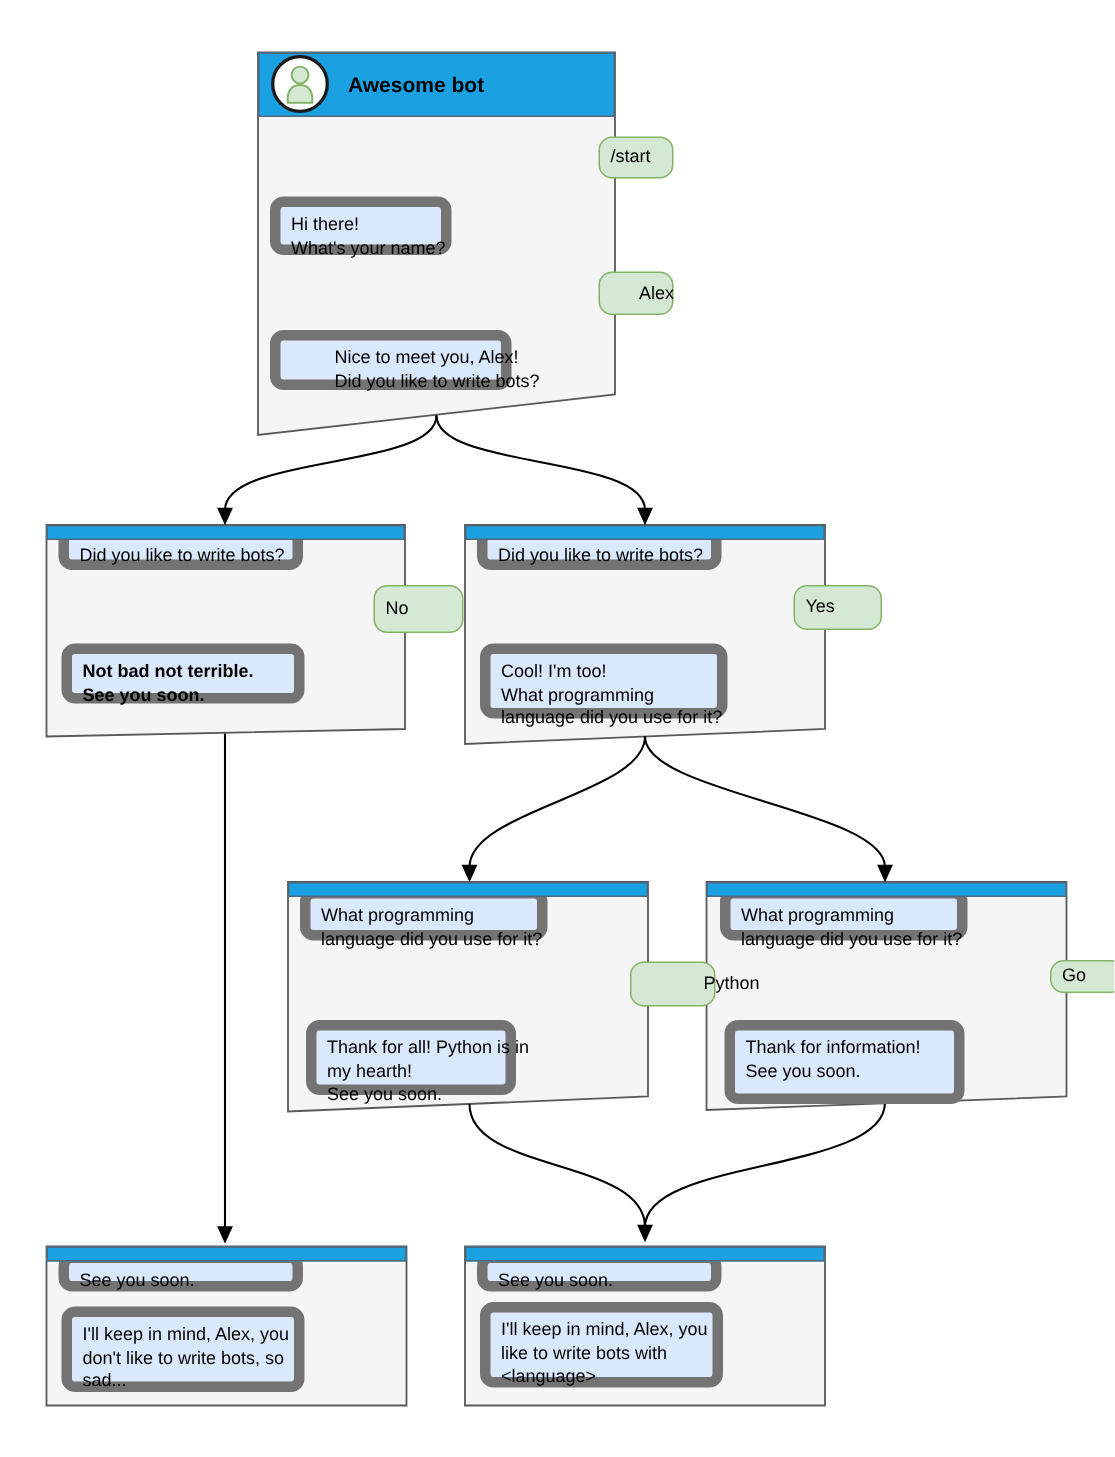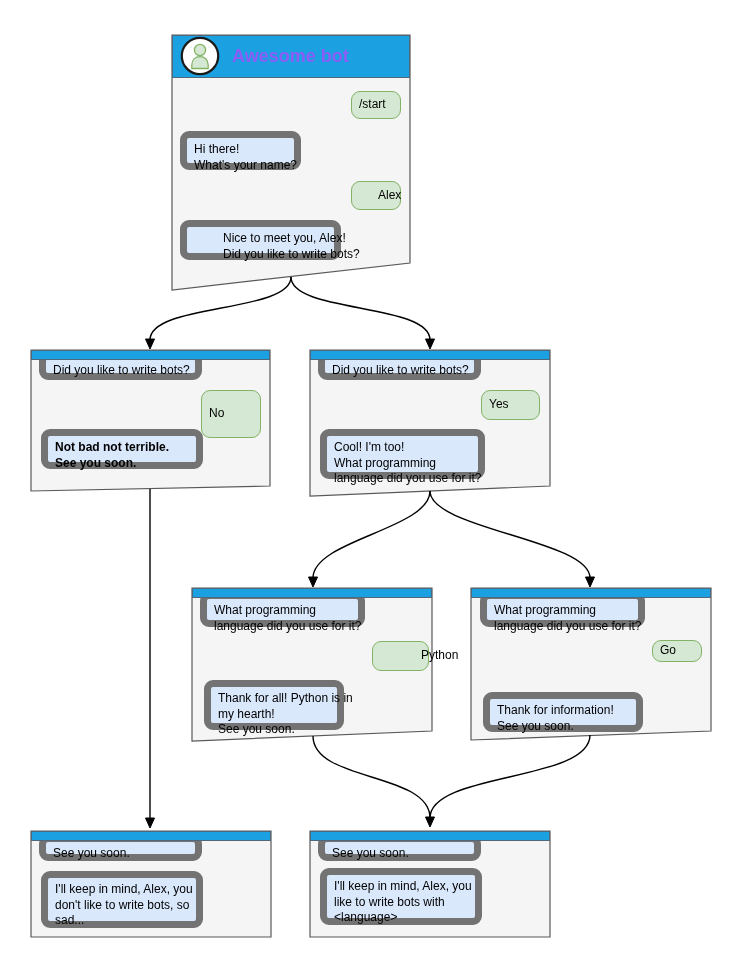--- a/index.html
+++ b/index.html
@@ -7,23 +7,23 @@
           font-family:"Liberation Sans",sans-serif;}
   svg.bg{position:absolute;left:0;top:0;z-index:0;}
   .winbody{fill:#f5f5f5;stroke:#595959;stroke-width:1.2;}
   .edge{fill:none;stroke:#000000;stroke-width:1.4;}
   .ahead{fill:#000000;stroke:#000000;}
   .win{position:absolute;z-index:1;}
   .hdr{position:absolute;background:#1ba1e2;border:1px solid #50687a;box-sizing:border-box;z-index:3;}
   .bub{position:absolute;box-sizing:border-box;border-radius:9px;z-index:2;color:#000;
        font-size:12px;line-height:15.5px;white-space:pre;padding:4px 7px;overflow:visible;}
   .bub.bot{background:#dae8fc;border:7px solid #737373;}
-  .bub.user{background:#d5e8d4;border:1px solid #82b366;display:flex;align-items:center;}
+  .bub.user{background:#d5e8d4;border:1px solid #82b366;display:flex;align-items:center;margin-left:48px;}
   .win-title{position:absolute;left:60px;top:0;height:43px;line-height:43px;
-             font-weight:bold;font-size:18px;color:#8b5cf6;z-index:4;}
+             font-weight:bold;font-size:14px;color:#000000;z-index:4;}
   .avatar{position:absolute;left:8px;top:1px;z-index:4;}
 </style>
 </head>
 <body>
 
 <div class="canvas">
 
   <svg class="bg" width="743" height="971" viewBox="0 0 743 971">
 
     <polygon class="winbody" points="172,35 410,35 410,263 172,290"></polygon>
@@ -66,21 +66,21 @@
     <div class="bub bot" style="left:8px;top:96px;width:121px;height:39px;">Hi there!
 What's your name?</div>
     <div class="bub user" style="left:179px;top:146px;width:50px;height:29px;padding-left:26px;">Alex</div>
     <div class="bub bot" style="left:8px;top:185px;width:161px;height:40px;padding-left:36px;">Nice to meet you, Alex!
 Did you like to write bots?</div>
   </div>
 
   <div class="win" style="left:31px;top:350px;width:239px;height:142px;">
     <div class="hdr" style="left:0;top:0;width:239px;height:10px;"></div>
     <div class="bub bot" style="left:8px;top:2px;width:163px;height:28px;">Did you like to write bots?</div>
-    <div class="bub user" style="left:170px;top:40px;width:60px;height:48px;">No</div>
+    <div class="bub user" style="left:170px;top:40px;width:60px;height:32px;">No</div>
     <div class="bub bot" style="left:10px;top:79px;width:162px;height:40px;font-weight:bold;">Not bad not terrible.
 See you soon.</div>
   </div>
 
   <div class="win" style="left:310px;top:350px;width:240px;height:146px;">
     <div class="hdr" style="left:0;top:0;width:240px;height:10px;"></div>
     <div class="bub bot" style="left:8px;top:2px;width:163px;height:28px;">Did you like to write bots?</div>
     <div class="bub user" style="left:171px;top:40px;width:59px;height:30px;">Yes</div>
     <div class="bub bot" style="left:10px;top:79px;width:165px;height:50px;">Cool! I'm too!
 What programming
@@ -95,21 +95,21 @@
     <div class="bub bot" style="left:12px;top:92px;width:140px;height:50px;">Thank for all! Python is in
 my hearth!
 See you soon.</div>
   </div>
 
   <div class="win" style="left:471px;top:588px;width:240px;height:152px;">
     <div class="hdr" style="left:0;top:0;width:240px;height:10px;"></div>
     <div class="bub bot" style="left:9px;top:4px;width:165px;height:35px;">What programming
 language did you use for it?</div>
     <div class="bub user" style="left:181px;top:52px;width:50px;height:22px;">Go</div>
-    <div class="bub bot" style="left:12px;top:92px;width:160px;height:40px;margin-top:12px;">Thank for information!
+    <div class="bub bot" style="left:12px;top:92px;width:160px;height:56px;">Thank for information!
 See you soon.</div>
   </div>
 
   <div class="win" style="left:31px;top:831px;width:240px;height:106px;">
     <div class="hdr" style="left:0;top:0;width:240px;height:10px;"></div>
     <div class="bub bot" style="left:8px;top:4px;width:163px;height:26px;">See you soon.</div>
     <div class="bub bot" style="left:10px;top:40px;width:162px;height:57px;">I'll keep in mind, Alex, you
 don't like to write bots, so
 sad...</div>
   </div>

